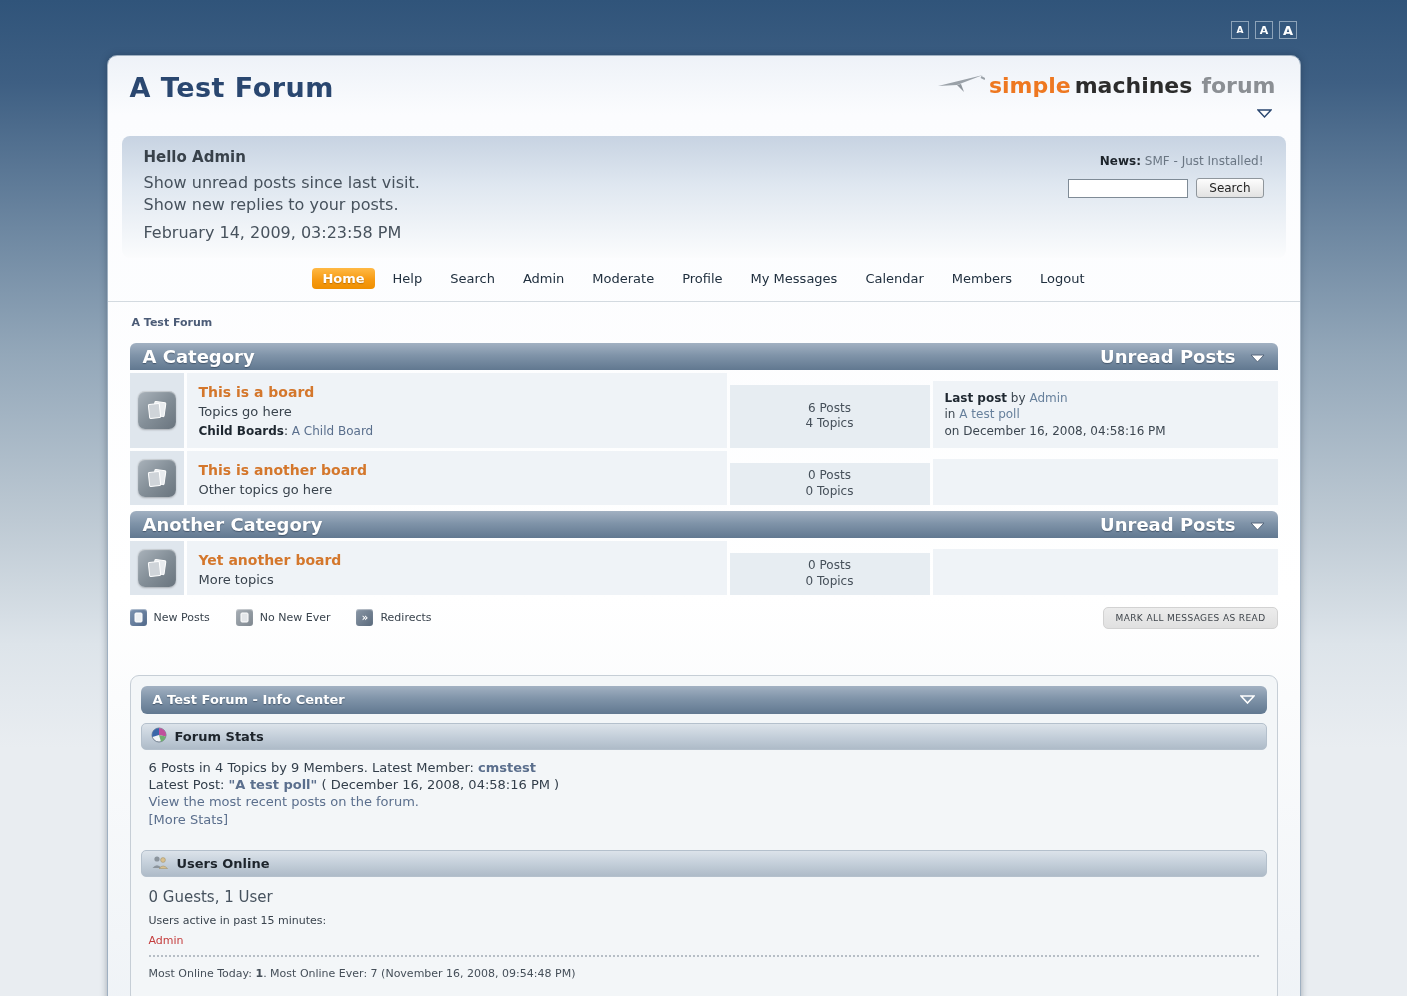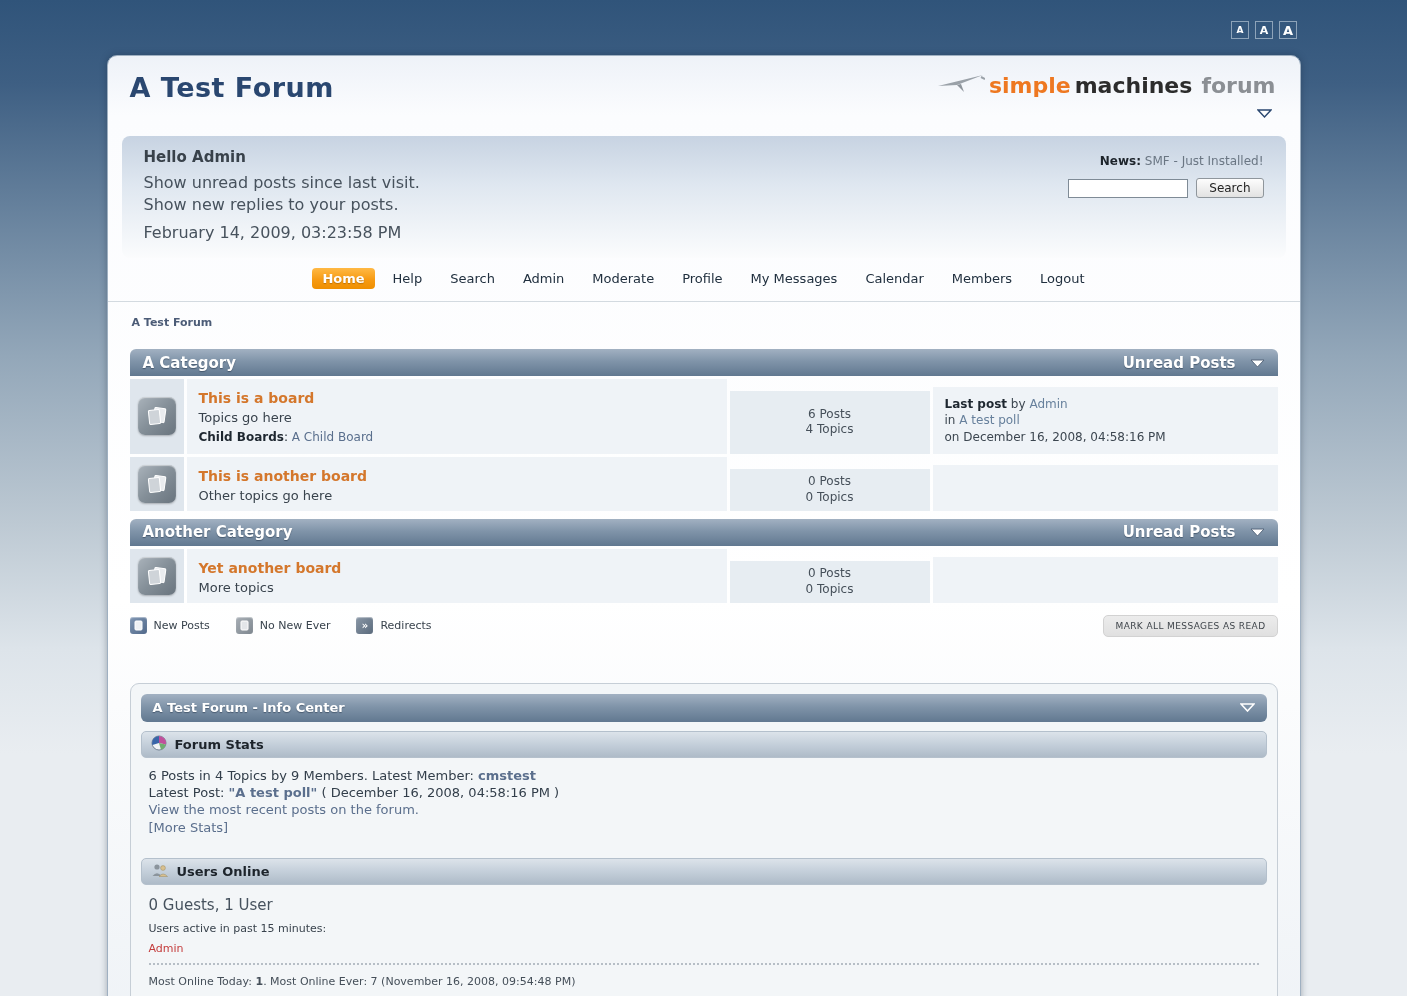--- a/index.html
+++ b/index.html
@@ -65,24 +65,24 @@
     background:linear-gradient(180deg,#ffb945 0%,#f79b13 55%,#ef8f00 100%);
     border-radius:4px; color:#fff; font-weight:bold; text-shadow:0 1px 1px rgba(120,70,0,.45);
   }
 
   .breadcrumb { padding:14px 24px 12px; font-size:11px; }
   .breadcrumb a { color:#4c5c77; font-weight:bold; }
 
   
   .cat { margin:0 22px; }
   .cat-bar {
-    height:27px; border-radius:6px 6px 0 0; margin-top:8px;
+    height:27px; border-radius:6px 6px 0 0; margin-top:2px;
     background:linear-gradient(180deg,#a2b1c2 0%,#8094a9 45%,#617890 100%);
     display:flex; justify-content:space-between; align-items:center; padding:0 13px;
-    color:#fff; font-weight:bold; font-size:15px; text-shadow:0 1px 1px rgba(30,45,65,.5);
+    color:#fff; font-weight:bold; font-size:18px; text-shadow:0 1px 1px rgba(30,45,65,.5);
   }
   .cat-bar-right { display:flex; align-items:center; gap:14px; }
   .cat-bar-right a { color:#fff; }
   .board-row { display:flex; gap:3px; margin-top:3px; }
   .icon-cell { width:54px; background:#dfe6ed; display:flex; align-items:center; justify-content:center; }
   .info-cell { flex:1; background:#eff3f7; padding:9px 12px 8px; }
   .stats-cell { width:200px; background:#e7edf2; display:flex; flex-direction:column; justify-content:center; align-items:center; font-size:12px; color:#46505a; line-height:1.3;margin-top:12px; }
   .last-cell { width:345px; background:#eff3f7; padding:9px 12px; font-size:12px; color:#3c4650; line-height:1.35;margin-top:8px; }
   .board-tile {
     width:38px; height:38px; border-radius:7px;

